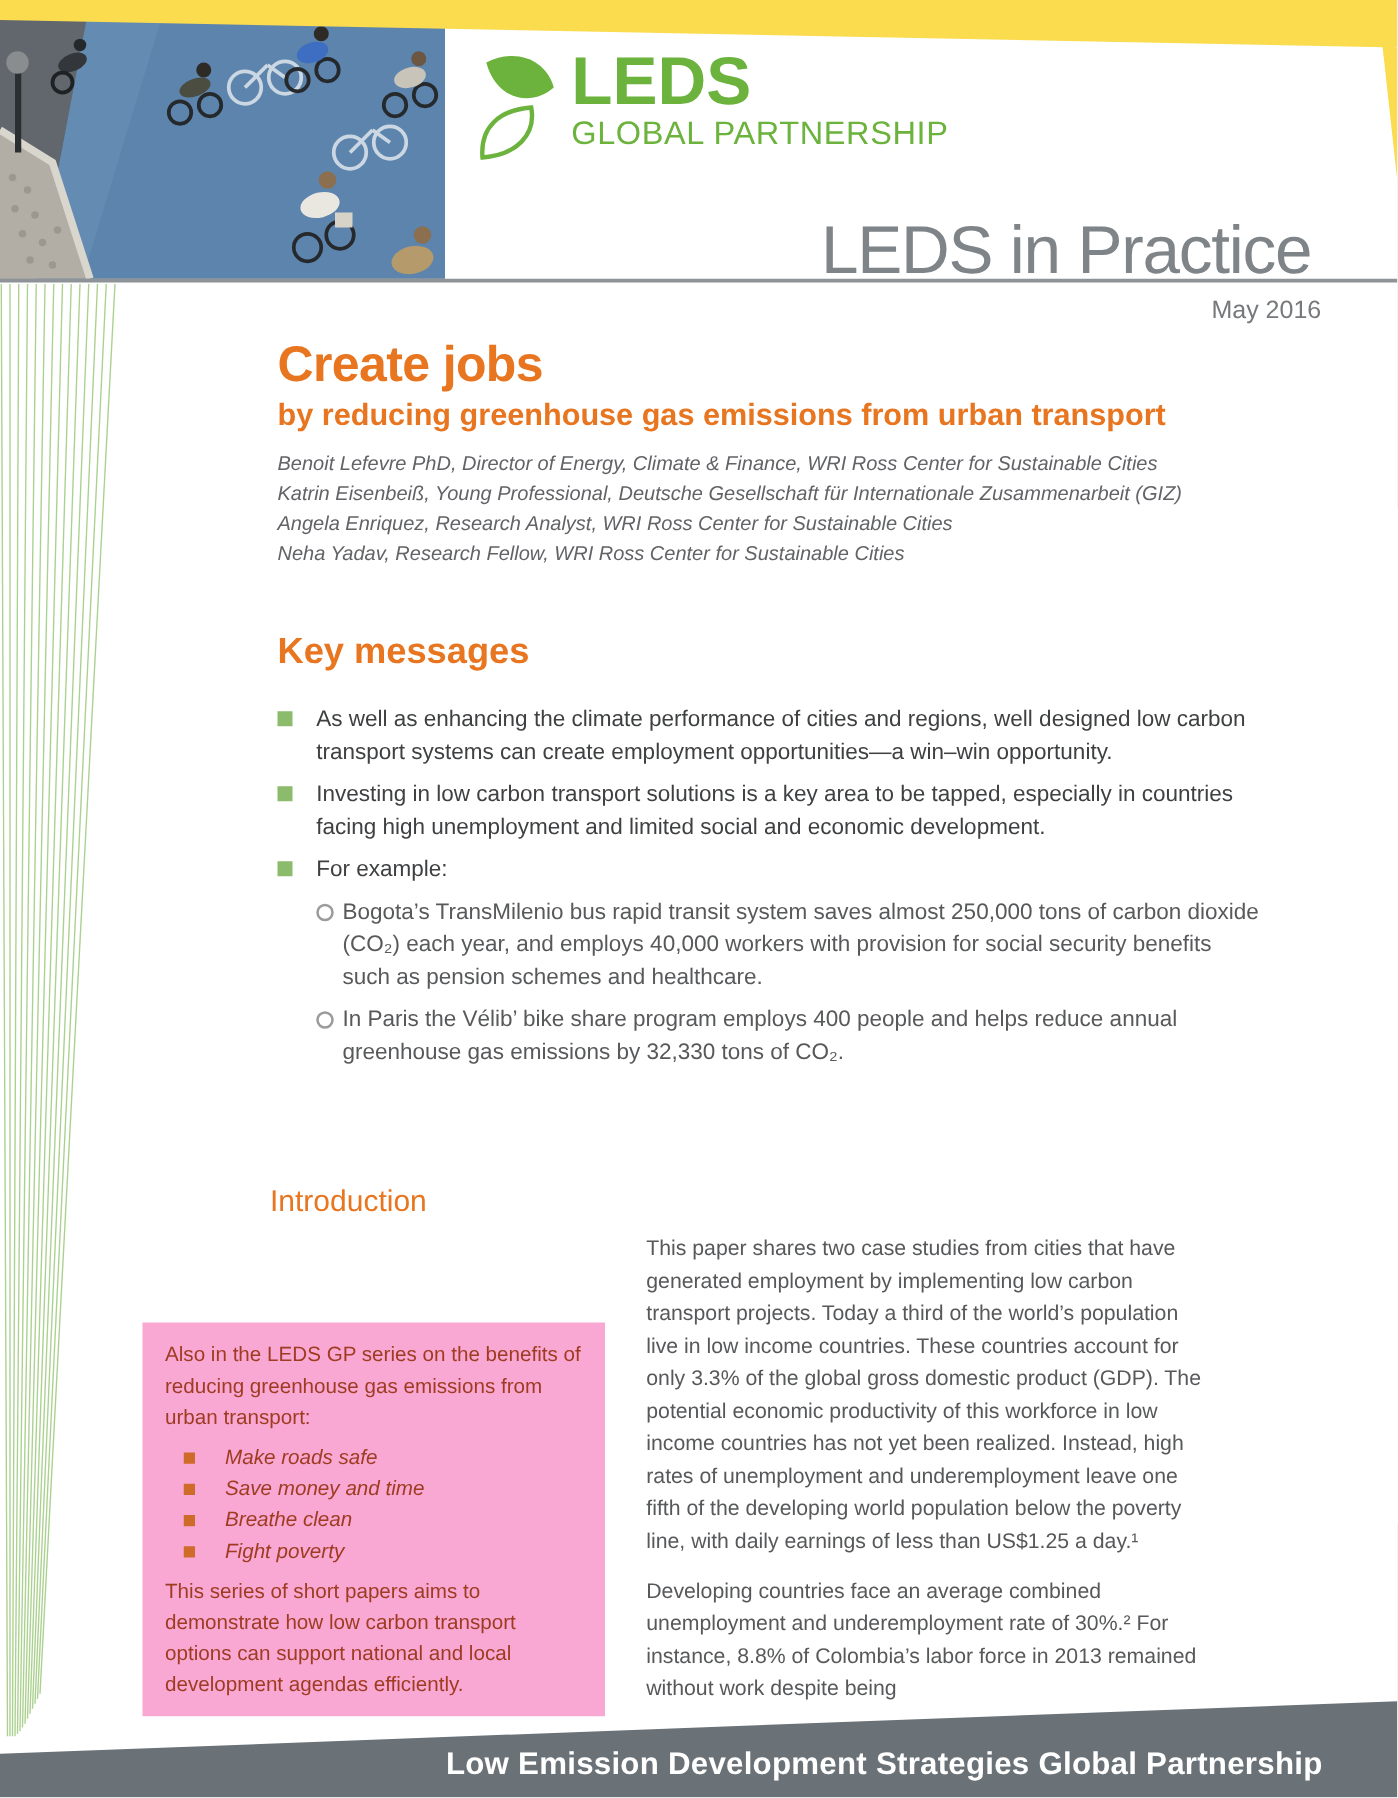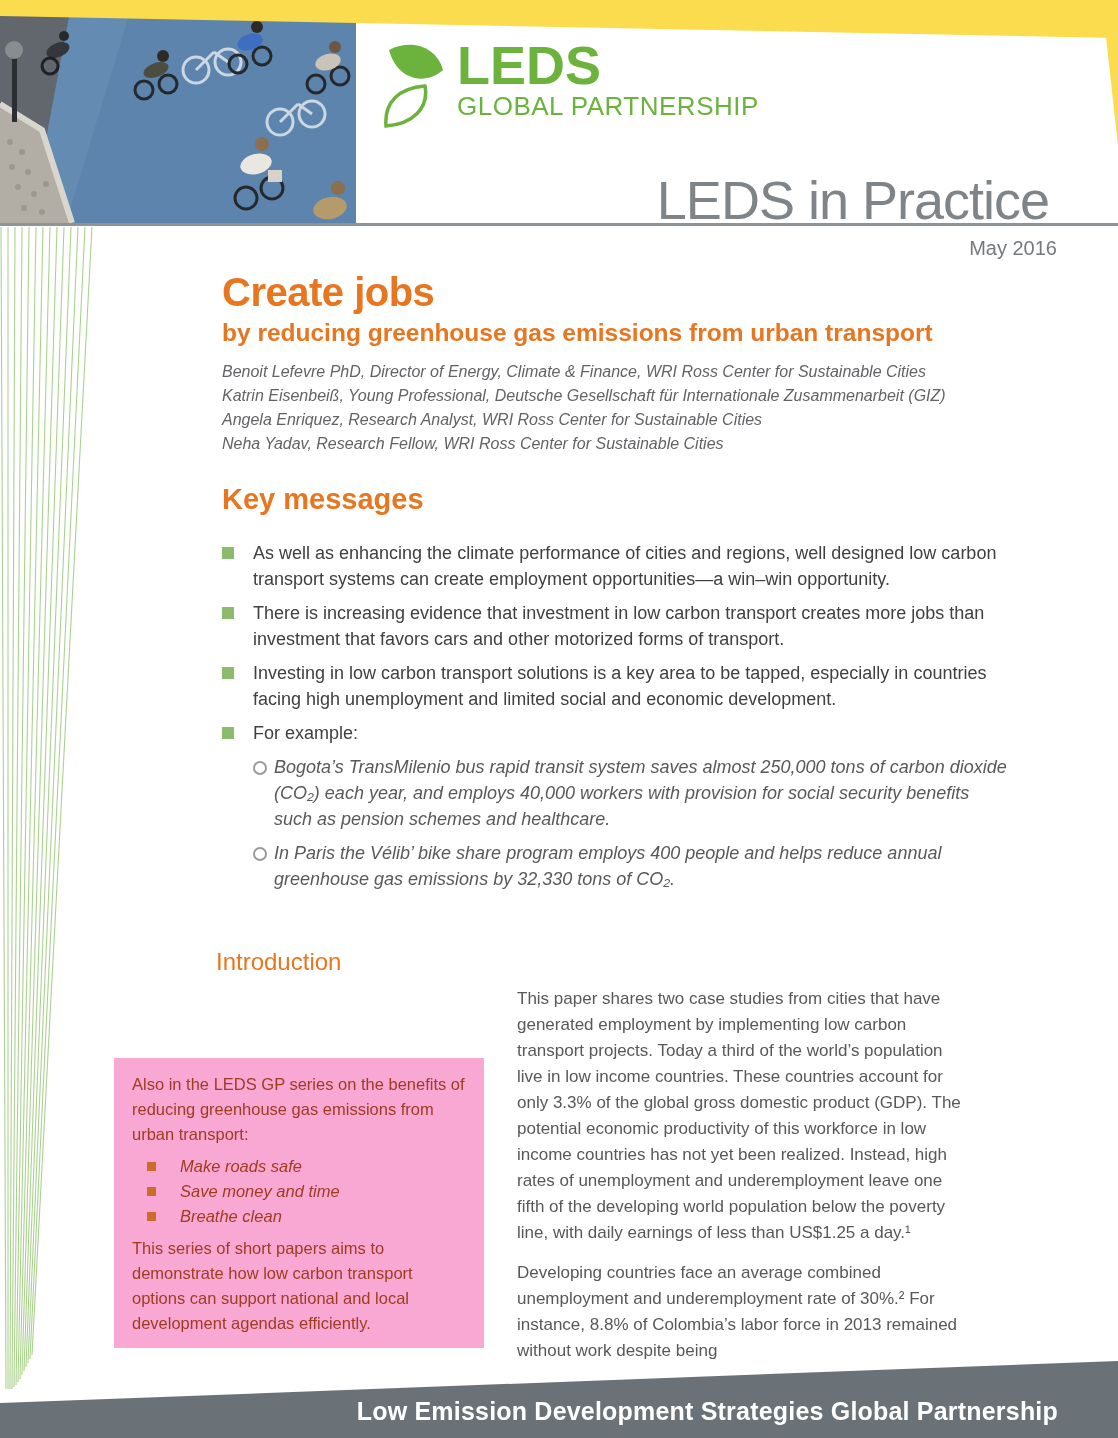--- a/index.html
+++ b/index.html
@@ -31,27 +31,27 @@
   }
   
   .fan-svg{position:absolute; left:0; top:227px; z-index:1;}
   
   .title-block{position:absolute; left:222px; top:270px; width:836px; z-index:5;}
   .doc-title{margin:0; font-size:40px; line-height:44px; font-weight:bold; color:#E8751F; letter-spacing:-0.5px;}
   .doc-subtitle{margin:4px 0 0 0; font-size:24.5px; line-height:30px; font-weight:bold; color:#E8751F;}
   .authors{margin-top:12px;}
   .author-line{font-style:italic; font-size:16px; line-height:24px; color:#626366;}
   
-  .key-messages{position:absolute; left:222px; top:482px; width:790px; z-index:5;}
+  .key-messages{position:absolute; left:222px; top:504px; width:790px; z-index:5;}
   .km-heading{margin:0; font-size:29px; line-height:34px; font-weight:bold; color:#E8751F;}
   .km-list{list-style:none; margin:24px 0 0 0; padding:0;}
   .km-item{position:relative; padding-left:31px; margin:0 0 8px 0;
     font-size:18px; line-height:26px; color:#3f4042;}
   .sq{position:absolute; left:0; top:7px; width:12px; height:12px; background:#8BBB6B;}
-  .ex-list{list-style:none; margin:4px 0 0 0; padding:0 0 0 31px;font-style:italic;}
+  .ex-list{list-style:none; margin:4px 0 0 0; padding:0 0 0 31px;}
   .ex-item{position:relative; padding-left:21px; margin:0 0 8px 0;
     font-size:18px; line-height:26px; color:#58595b;}
   .circ{position:absolute; left:0; top:7px; width:10px; height:10px;
     border:2px solid #9b9b9b; border-radius:50%; background:transparent;}
   
   .introduction{position:absolute; left:216px; top:948px; width:756px; z-index:5;}
   .intro-heading{margin:0; font-size:24px; line-height:28px; font-weight:400; color:#E8751F;}
   .intro-body{margin-top:10px; font-size:17px; line-height:26px; color:#57585a;}
   .intro-body p{margin:0 0 14px 0;}
   
@@ -202,24 +202,20 @@
 
   <div class="key-messages">
     <h2 class="km-heading">Key messages</h2>
     <ul class="km-list">
       <li class="km-item">
         <span class="sq"></span>
         <span>As well as enhancing the climate performance of cities and regions, well designed low carbon transport systems can create employment opportunities—a win–win opportunity.</span>
       </li>
       <li class="km-item">
         <span class="sq"></span>
-        <span>There is increasing evidence that investment in low carbon transport creates more jobs than investment that favors cars and other motorized forms of transport.</span>
-      </li>
-      <li class="km-item">
-        <span class="sq"></span>
         <span>Investing in low carbon transport solutions is a key area to be tapped, especially in countries facing high unemployment and limited social and economic development.</span>
       </li>
       <li class="km-item">
         <span class="sq"></span>
         <span>For example:</span>
       </li>
     </ul>
     <ul class="ex-list">
       <li class="ex-item">
         <span class="circ"></span>
@@ -243,20 +239,24 @@
             <span>Make roads safe</span>
           </li>
           <li class="series-item">
             <span class="sq2"></span>
             <span>Save money and time</span>
           </li>
           <li class="series-item">
             <span class="sq2"></span>
             <span>Breathe clean</span>
           </li>
+          <li class="series-item">
+            <span class="sq2"></span>
+            <span>Fight poverty</span>
+          </li>
         </ul>
         <div class="series-outro">This series of short papers aims to demonstrate how low carbon transport options can support national and local development agendas efficiently.</div>
       </aside>
       <p>This paper shares two case studies from cities that have generated employment by implementing low carbon transport projects. Today a third of the world’s population live in low income countries. These countries account for only 3.3% of the global gross domestic product (GDP). The potential economic productivity of this workforce in low income countries has not yet been realized. Instead, high rates of unemployment and underemployment leave one fifth of the developing world population below the poverty line, with daily earnings of less than US$1.25 a day.¹</p>
       <p>Developing countries face an average combined unemployment and underemployment rate of 30%.² For instance, 8.8% of Colombia’s labor force in 2013 remained without work despite being</p>
     </div>
   </div>
 
   <svg class="footer-svg" width="1118" height="88" viewBox="0 0 1118 88">
     <polygon points="0,53 1118,11 1118,88 0,88" fill="#6A7277"></polygon>

